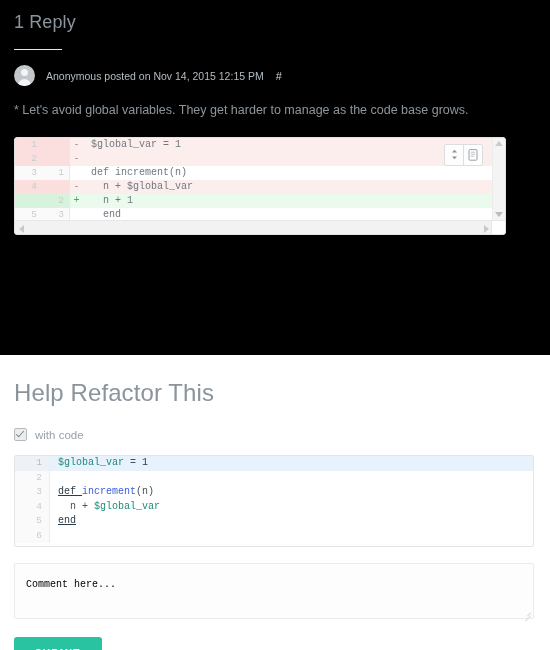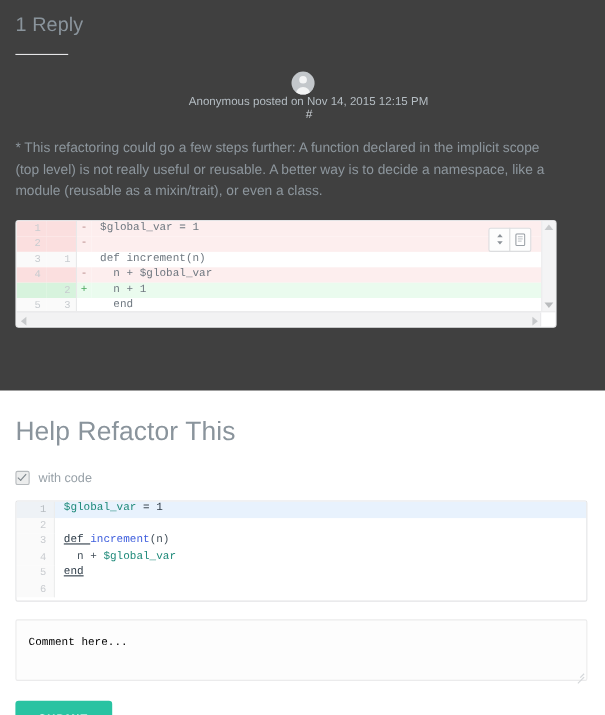--- a/index.html
+++ b/index.html
@@ -10,21 +10,21 @@
     width: 550px;
     height: 650px;
     background: #ffffff;
     font-family: "Liberation Sans", sans-serif;
     color: #7b8a96;
     overflow: hidden;
   }
 
   
   .reply-section {
-    background: #404040;
+    background: #000000;
     padding: 0 14px;
     height: 355px;
     box-sizing: border-box;
     position: relative;
   }
   .reply-heading {
     font-size: 18px;
     font-weight: 400;
     color: #8a949c;
     padding-top: 12px;
@@ -35,21 +35,20 @@
     width: 48px;
     height: 1px;
     background: #e6e6e8;
     margin-top: 16px;
   }
 
   .meta-row {
     display: flex;
     align-items: center;
     margin-top: 15px;
-    flex-direction: column;
   }
   .avatar {
     width: 21px;
     height: 21px;
     border-radius: 50%;
     background: #c3c7cb;
     position: relative;
     flex: 0 0 auto;
     overflow: hidden;
   }
@@ -347,21 +346,21 @@
   <h2 class="reply-heading">1 Reply</h2>
   <div class="heading-rule"></div>
 
   <div class="meta-row">
     <div class="avatar"></div>
     <span class="meta-text">Anonymous posted on Nov 14, 2015 12:15 PM</span>
     <a href="#" class="meta-anchor">#</a>
   </div>
 
   <div class="body-text">
-    <p>* This refactoring could go a few steps further: A function declared in the implicit scope (top level) is not really useful or reusable. A better way is to decide a namespace, like a module (reusable as a mixin/trait), or even a class.</p>
+    <p>* Let's avoid global variables. They get harder to manage as the code base grows.</p>
   </div>
 
   <div class="diff-wrap">
 
     <div class="diff-tools">
       <div class="diff-tool-btn">
         <svg width="9" height="11" viewBox="0 0 9 11">
           <path d="M4.5 0.8 L7 3.6 H2 Z" fill="#8c9298"></path>
           <path d="M4.5 10.2 L2 7.4 H7 Z" fill="#8c9298"></path>
         </svg>

